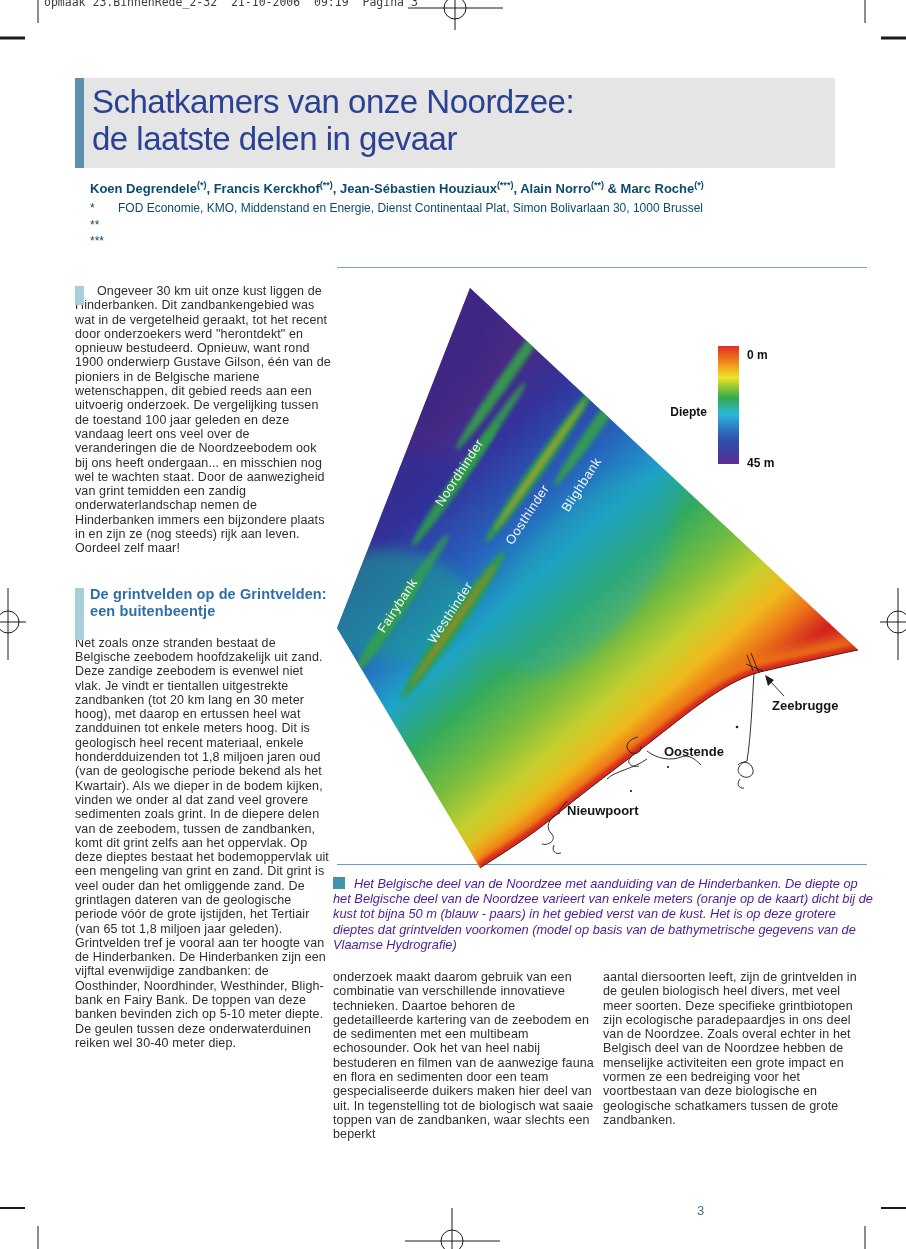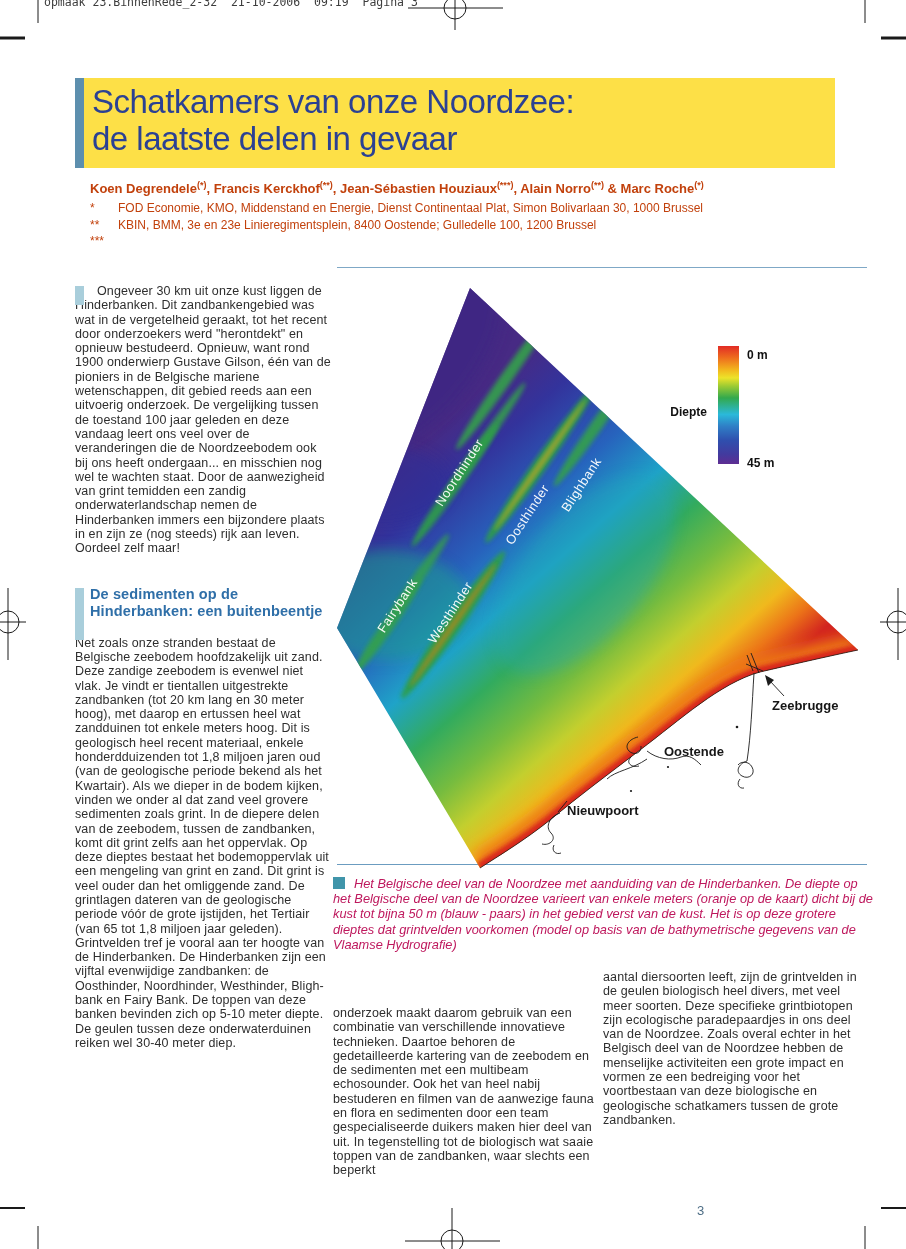--- a/index.html
+++ b/index.html
@@ -10,55 +10,55 @@
   
   .print-header{
     position:absolute;left:44px;top:-5px;
     font-family:"DejaVu Sans Mono", monospace;font-size:11.5px;color:#3c3c3c;
     white-space:pre;
   }
   .cropmarks{position:absolute;left:0;top:0;pointer-events:none;}
   
   .title-block{
     position:absolute;left:75px;top:78px;width:760px;height:90px;
-    background:#fde047;
+    background:#e5e5e5;
   }
   .title-stripe{position:absolute;left:0;top:0;width:9px;height:90px;background:#5d8fae;}
   .title-block h1{
     margin:0;padding:5px 0 0 17px;
     font-size:33px;line-height:37px;font-weight:400;letter-spacing:-0.5px;
     color:#2b4193;
   }
   
-  .authors{position:absolute;left:90px;top:177px;width:730px;color:#c2410c;}
+  .authors{position:absolute;left:90px;top:177px;width:730px;color:#0c4a6e;}
   .author-line{font-size:13px;font-weight:700;line-height:17px;margin-bottom:3px;}
   .author-line sup{font-size:9px;}
   .affil{display:flex;font-size:12px;line-height:16.5px;}
   .affil .mark{width:28px;flex:none;}
   
   .col{position:absolute;font-size:12.5px;line-height:14.3px;letter-spacing:0.12px;color:#2e2e2e;}
   .col p{margin:0;}
   .col-left{left:75px;top:284px;width:257px;}
-  .col-mid{left:333px;top:970px;width:263px;margin-top:36px;}
+  .col-mid{left:333px;top:970px;width:263px;}
   .col-right{left:603px;top:970px;width:266px;}
   .intro{text-indent:22px;}
   .intro-marker{position:absolute;left:0;top:2px;width:9px;height:19px;background:#a9cedb;}
   .section-head{position:relative;margin-top:30px;padding-left:15px;}
   .head-bar{position:absolute;left:0;top:2px;width:9px;height:52px;background:#a9cedb;}
   .section-head h2{margin:0;font-size:14.5px;line-height:17px;font-weight:700;color:#2f6fa8;}
   .p-after-head{margin-top:16px !important;}
   .p-indent{text-indent:14px;}
   
   .figure{position:absolute;left:335px;top:275px;width:535px;height:600px;}
   .rule{position:absolute;height:1px;background:#7fa8c6;}
   .rule-top{left:337px;top:267px;width:530px;}
   .rule-bottom{left:337px;top:864px;width:530px;background:#6b9cc0;}
   .caption{
     position:absolute;left:333px;top:876px;width:540px;
-    font-size:12.8px;line-height:15.2px;font-style:italic;color:#be185d;
+    font-size:12.8px;line-height:15.2px;font-style:italic;color:#4c1d95;
   }
   .cap-bullet{display:inline-block;width:12px;height:12px;background:#4095aa;margin-right:9px;vertical-align:-1px;}
   .page-number{position:absolute;left:697px;top:1203px;font-size:13px;color:#4e6e86;}
   
   .bank-label{font-family:"Liberation Sans",sans-serif;font-size:13px;fill:#ffffff;opacity:.95;letter-spacing:.5px;}
   .city-label{font-family:"Liberation Sans",sans-serif;font-size:13px;font-weight:700;fill:#161616;}
   .legend-label{font-family:"Liberation Sans",sans-serif;font-size:12px;font-weight:700;fill:#111111;}
 </style>
 </head>
 <body>
@@ -100,33 +100,32 @@
   <div class="authors">
     <div class="author-line">
       <span><span></span><span>Koen Degrendele</span><sup>(*)</sup></span><span><span>, </span><span>Francis Kerckhof</span><sup>(**)</sup></span><span><span>, </span><span>Jean-Sébastien Houziaux</span><sup>(***)</sup></span><span><span>, </span><span>Alain Norro</span><sup>(**)</sup></span><span><span> &amp; </span><span>Marc Roche</span><sup>(*)</sup></span>
     </div>
     <div class="affil">
       <span class="mark">*</span>
       <span>FOD Economie, KMO, Middenstand en Energie, Dienst Continentaal Plat, Simon Bolivarlaan 30, 1000 Brussel</span>
     </div>
     <div class="affil">
       <span class="mark">**</span>
-      <span>KBIN, BMM, 3e en 23e Linieregimentsplein, 8400 Oostende; Gulledelle 100, 1200 Brussel</span>
     </div>
     <div class="affil">
       <span class="mark">***</span>
     </div>
   </div>
 
   <div class="col col-left">
     <div class="intro-marker"></div>
     <p class="intro">Ongeveer 30 km uit onze kust liggen de Hinderbanken. Dit zandbankengebied was wat in de vergetelheid geraakt, tot het recent door onderzoekers werd "herontdekt" en opnieuw bestudeerd. Opnieuw, want rond 1900 onderwierp Gustave Gilson, één van de pioniers in de Belgische mariene wetenschappen, dit gebied reeds aan een uitvoerig onderzoek. De vergelijking tussen de toestand 100 jaar geleden en deze vandaag leert ons veel over de veranderingen die de Noordzeebodem ook bij ons heeft ondergaan... en misschien nog wel te wachten staat. Door de aanwezigheid van grint temidden een zandig onderwaterlandschap nemen de Hinderbanken immers een bijzondere plaats in en zijn ze (nog steeds) rijk aan leven. Oordeel zelf maar!</p>
     <div class="section-head">
       <div class="head-bar"></div>
-      <h2>De sedimenten op de Hinderbanken: een buitenbeentje</h2>
+      <h2>De grintvelden op de Grintvelden: een buitenbeentje</h2>
     </div>
     <p class="p-after-head">Net zoals onze stranden bestaat de Belgische zeebodem hoofdzakelijk uit zand. Deze zandige zeebodem is evenwel niet vlak. Je vindt er tientallen uitgestrekte zandbanken (tot 20 km lang en 30 meter hoog), met daarop en ertussen heel wat zandduinen tot enkele meters hoog. Dit is geologisch heel recent materiaal, enkele honderdduizenden tot 1,8 miljoen jaren oud (van de geologische periode bekend als het Kwartair). Als we dieper in de bodem kijken, vinden we onder al dat zand veel grovere sedimenten zoals grint. In de diepere delen van de zeebodem, tussen de zandbanken, komt dit grint zelfs aan het oppervlak. Op deze dieptes bestaat het bodemoppervlak uit een mengeling van grint en zand. Dit grint is veel ouder dan het omliggende zand. De grintlagen dateren van de geologische periode vóór de grote ijstijden, het Tertiair (van 65 tot 1,8 miljoen jaar geleden). Grintvelden tref je vooral aan ter hoogte van de Hinderbanken. De Hinderbanken zijn een vijftal evenwijdige zandbanken: de Oosthinder, Noordhinder, Westhinder, Bligh-bank en Fairy Bank. De toppen van deze banken bevinden zich op 5-10 meter diepte. De geulen tussen deze onderwaterduinen reiken wel 30-40 meter diep.</p>
   </div>
 
   <div class="rule rule-top"></div>
   <div class="rule rule-bottom"></div>
 
   <div class="figure">
     <svg width="535" height="600" viewBox="0 0 535 600">
       <defs>

